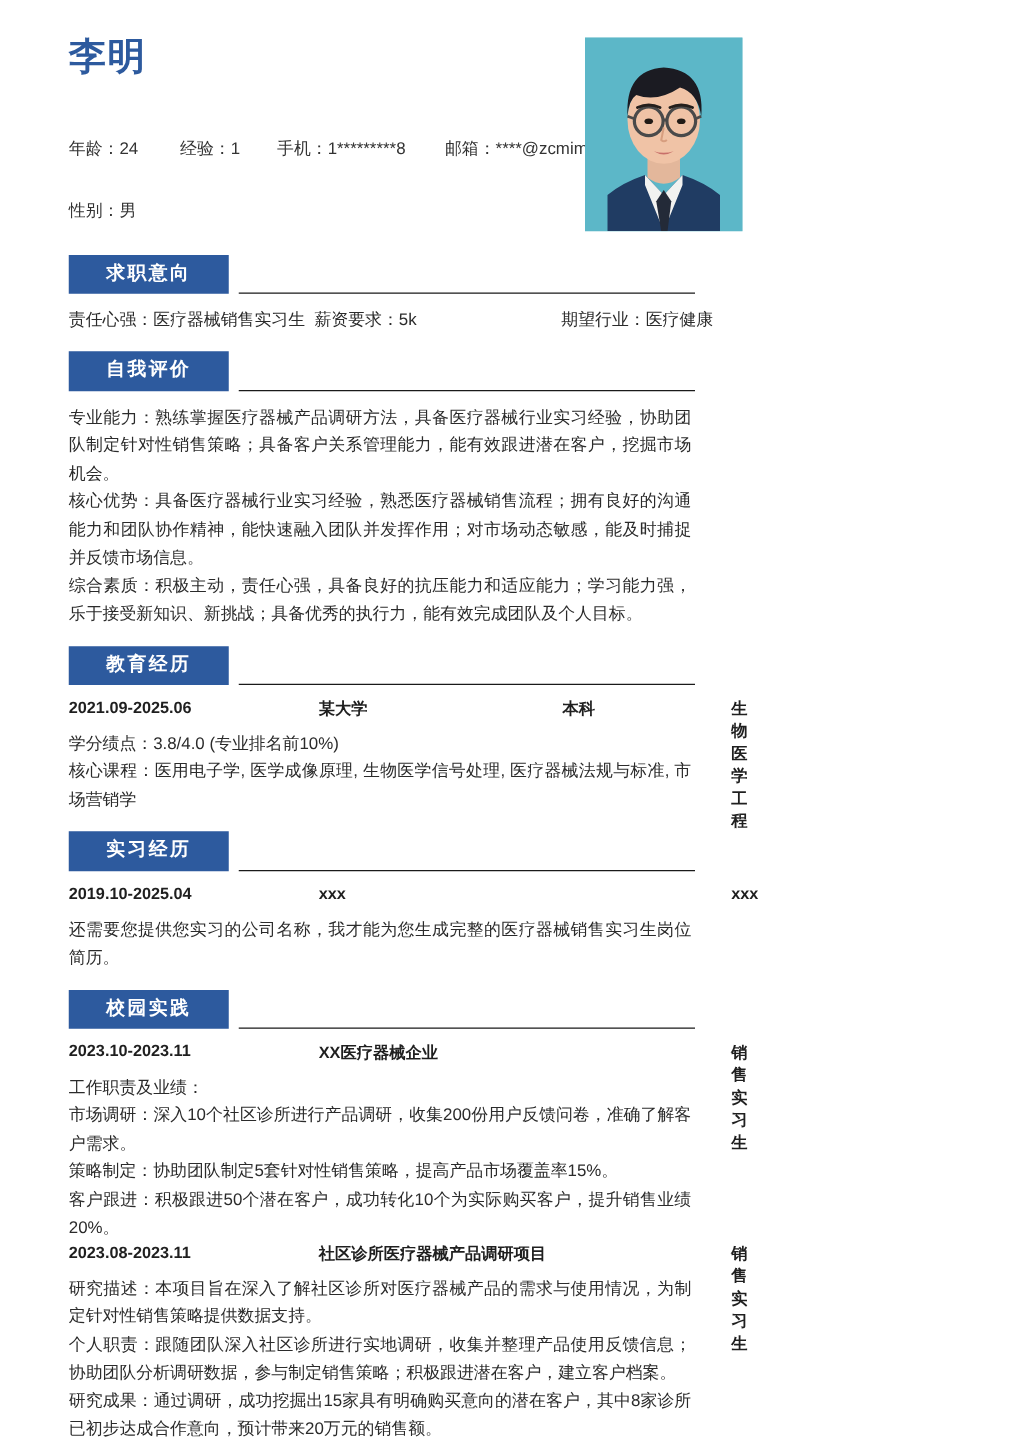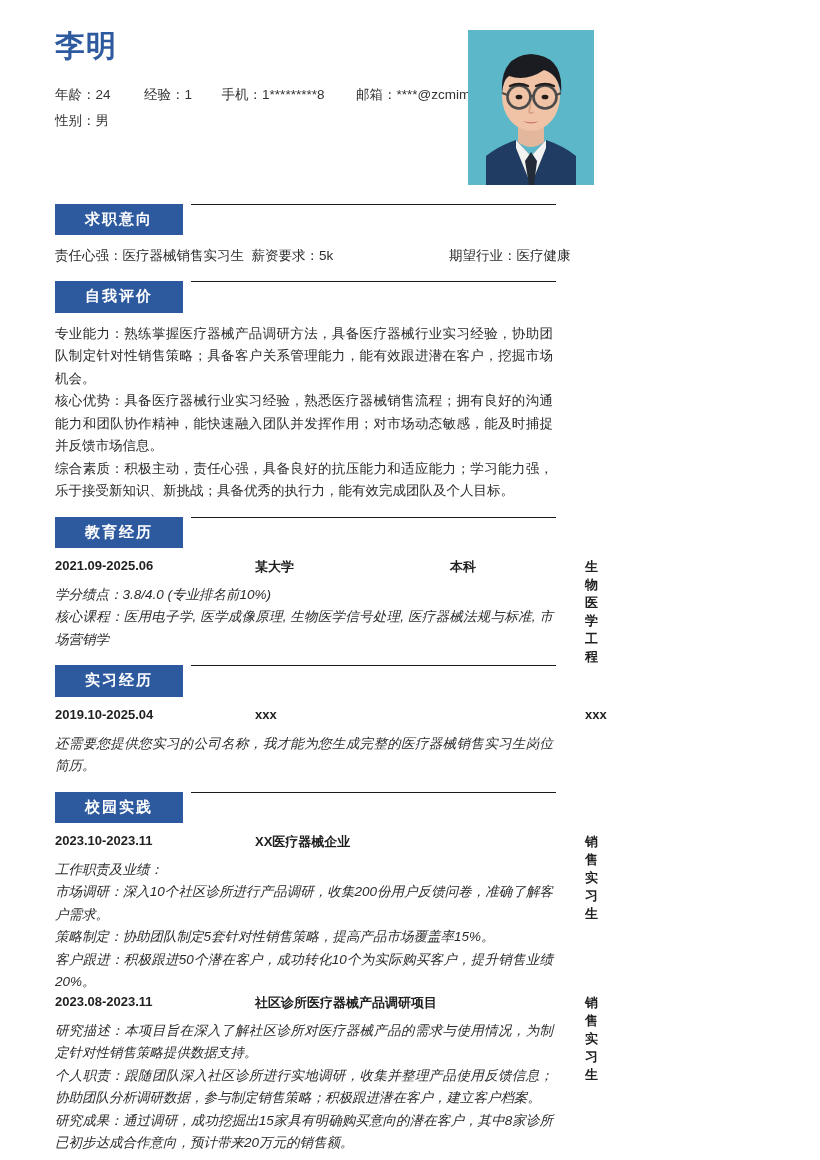--- a/index.html
+++ b/index.html
@@ -33,40 +33,40 @@
     letter-spacing: 1px;
     line-height: 1.2;
     margin-bottom: 18px;
   }
   .meta-row {
     font-size: 13.5px;
     color: #333333;
     line-height: 26px;
     white-space: nowrap;
   }
-  .meta-item { display: inline-block; }
+  .meta-item { display: inline-block; margin-top: 24px; }
   .meta-gap-1 { display: inline-block; width: 26px; }
   .meta-gap-2 { display: inline-block; width: 22px; }
   .meta-gap-3 { display: inline-block; width: 24px; }
 
   .photo {
     position: absolute;
     right: 7px;
     top: 30px;
     width: 126px;
     height: 155px;
     overflow: hidden;
     background: #5cb7c8;
   }
   .photo svg { display: block; width: 126px; height: 155px; }
 
   
   .section-head {
     display: flex;
-    align-items: flex-start;
+    align-items: flex-end;
     margin-top: 14px;
     margin-bottom: 10px;
   }
   .section-badge {
     background: #2d5a9e;
     color: #ffffff;
     font-size: 15px;
     font-weight: bold;
     letter-spacing: 2px;
     padding: 5px 16px 6px 16px;
@@ -114,21 +114,20 @@
   .col-c     { position: absolute; left: 395px; top: 0; }
   .col-d     { position: absolute; left: 530px; top: 0; }
   .col-role  { position: absolute; left: 530px; top: 0; }
 
   .entry-detail {
     font-size: 13.5px;
     color: #2b2b2b;
     line-height: 22.5px;
     text-align: justify;
     padding-right: 48px;
-    font-style: italic;
   }
 
   
   .skill-line {
     font-size: 13.5px;
     color: #2b2b2b;
     line-height: 23px;
   }
   .skill-label {
     font-weight: bold;

